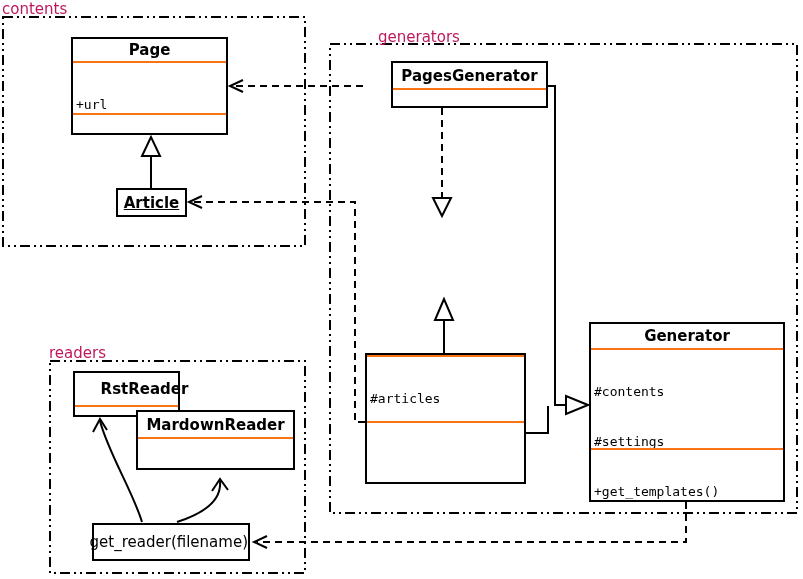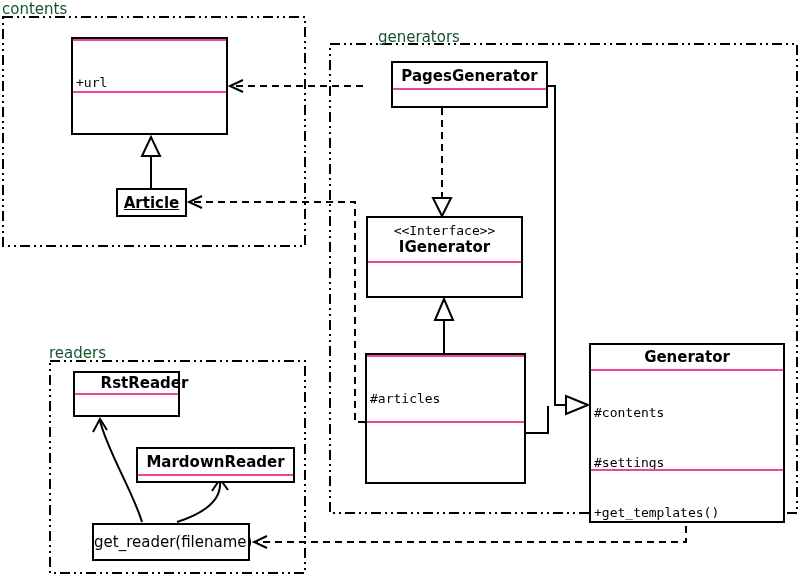--- a/index.html
+++ b/index.html
@@ -10,46 +10,46 @@
   }
   svg.layer { position:absolute; left:0; top:0; z-index:1; }
   .pkg { fill:none; stroke:#000; stroke-width:2; stroke-dasharray:10 4 2 4 2 4; }
   .edge { fill:none; stroke:#000; stroke-width:2; }
   .edge.dash { stroke-dasharray:7 5; }
   .tri { fill:#ffffff; stroke:#000; stroke-width:2; }
   .vee { fill:none; stroke:#000; stroke-width:2; }
 
   .pkg-label {
     position:absolute; z-index:3;
-    font:15px "DejaVu Sans", sans-serif; color:#14532d; line-height:17px;text-align:right;
+    font:15px "DejaVu Sans", sans-serif; color:#be185d; line-height:17px;text-align:right;
   }
   .uml-box {
     position:absolute; z-index:2; background:#ffffff;
     border:2px solid #000; box-sizing:border-box;
   }
   .uml-title {
     display:flex; align-items:center; justify-content:center;
     font-weight:bold; font-size:15px; box-sizing:border-box;
     font-family:"DejaVu Sans", sans-serif; white-space:nowrap;
   }
   .uml-stereo {
     font:13px "DejaVu Sans Mono", monospace; font-weight:normal;
     text-align:center; white-space:nowrap;
   }
   .uml-members {
-    border-top:2px solid #ec4899; box-sizing:border-box;
+    border-top:2px solid #f97316; box-sizing:border-box;
     font:13px/16.5px "DejaVu Sans Mono", monospace;
     padding:1px 12px 0 3px; white-space:pre; overflow:hidden;
   }
   .uml-members div { white-space:pre; }
   .title-stack { display:flex; flex-direction:column; align-items:center; justify-content:center; }
   .plain-node {
     position:absolute; z-index:2; background:#ffffff;
     border:2px solid #000; box-sizing:border-box;
-    display:flex; align-items:center; justify-content:flex-start;
+    display:flex; align-items:center; justify-content:flex-end;
     font:15px "DejaVu Sans", sans-serif; white-space:nowrap;
   }
 </style>
 </head>
 <body>
 
 <div id="canvas">
 
   <svg class="layer" width="803" height="579" viewBox="0 0 803 579">
 
@@ -84,20 +84,21 @@
 
     <path class="edge" d="M177,522 C202,514 222,502 220,481"></path>
     <polyline class="vee" points="212,491 220,479 228,490"></polyline>
   </svg>
 
   <div class="pkg-label" style="left:2px; top:1px;">contents</div>
   <div class="pkg-label" style="left:331px; top:29px;margin-left:47px;">generators</div>
   <div class="pkg-label" style="left:49px; top:345px;">readers</div>
 
   <div class="uml-box" style="left:71px; top:37px; width:157px; height:98px;">
+    <div class="uml-title" style="height:22px;">Page</div>
     <div class="uml-members" style="height:52px;">
       <div>+url</div>
       
       
     </div>
     <div class="uml-members" style="height:20px;">
       
     </div>
   </div>
 
@@ -105,69 +106,59 @@
     <div class="uml-title" style="height:25px;">Article</div>
   </div>
 
   <div class="uml-box" style="left:363px; top:61px; width:157px; height:47px;margin-left:28px;">
     <div class="uml-title" style="height:25px;">PagesGenerator</div>
     <div class="uml-members" style="height:18px;">
       
     </div>
   </div>
 
-  <div class="uml-box" style="left:366px; top:216px; width:157px; height:82px;">
-    <div class="uml-title title-stack" style="height:43px;">
-      <div class="uml-stereo">&lt;&lt;Interface&gt;&gt;</div>
-      <div>IGenerator</div>
-    </div>
-    <div class="uml-members" style="height:35px;">
-      
-      
-    </div>
-  </div>
 
   <div class="uml-box" style="left:365px; top:353px; width:161px; height:131px;">
     <div class="uml-members" style="height:66px;">
       <div>#articles</div>
       
       
       
     </div>
     <div class="uml-members" style="height:34px;">
       
       
     </div>
   </div>
 
-  <div class="uml-box" style="left:589px; top:322px; width:196px; height:180px;margin-top:21px;">
+  <div class="uml-box" style="left:589px; top:322px; width:196px; height:180px;">
     <div class="uml-title" style="height:24px;">Generator</div>
     <div class="uml-members" style="height:100px;">
       <div>#contents</div>
       <div>#settings</div>
       
       
       
       
     </div>
     <div class="uml-members" style="height:60px;">
       <div>+get_templates()</div>
       
       
     </div>
   </div>
 
   <div class="uml-box" style="left:73px; top:371px; width:107px; height:46px;">
-    <div class="uml-title" style="height:20px;margin-left:36px;">RstReader</div>
+    <div class="uml-title" style="height:32px;margin-left:36px;">RstReader</div>
     <div class="uml-members" style="height:18px;">
       
     </div>
   </div>
 
-  <div class="uml-box" style="left:136px; top:447px; width:159px; height:36px;">
+  <div class="uml-box" style="left:136px; top:410px; width:159px; height:60px;">
     <div class="uml-title" style="height:25px;">MardownReader</div>
     <div class="uml-members" style="height:19px;">
       
     </div>
   </div>
 
   <div class="plain-node" style="left:92px; top:523px; width:158px; height:38px;">
     <span>get_reader(filename)</span>
   </div>
 

